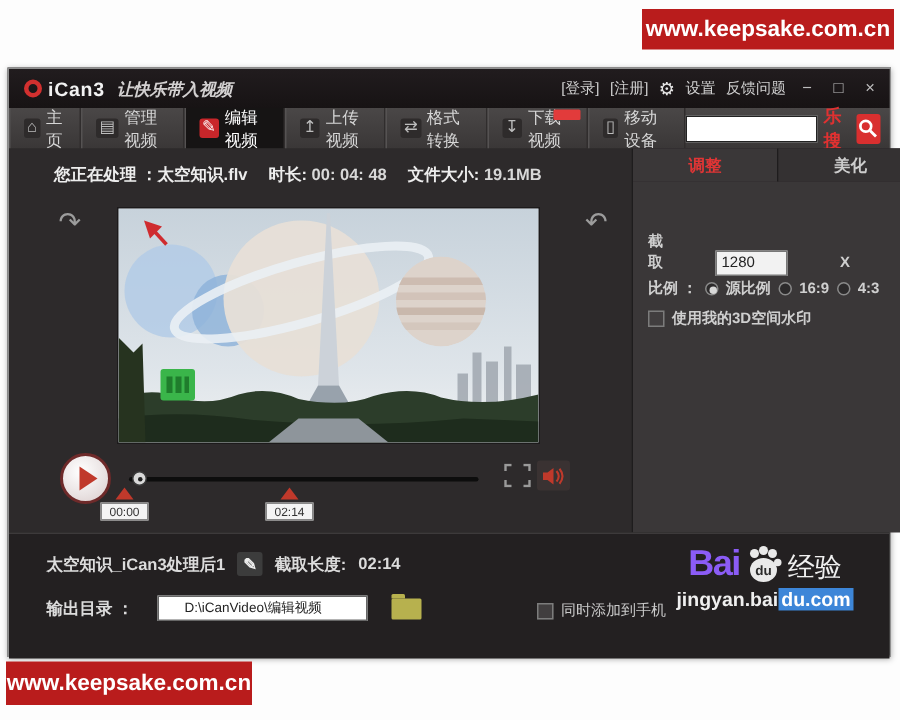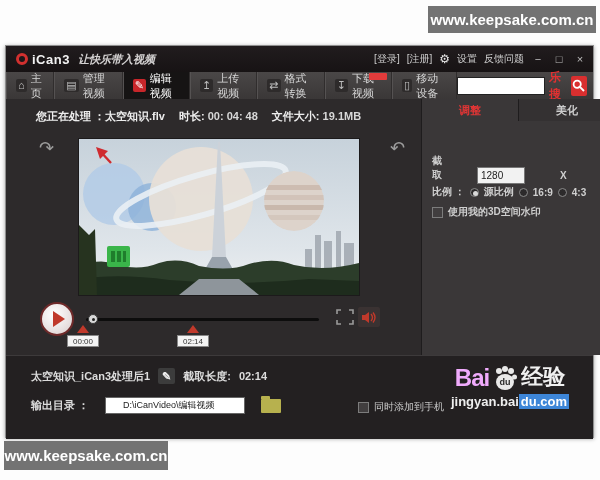--- a/index.html
+++ b/index.html
@@ -1,20 +1,20 @@
 <!DOCTYPE html>
 <html><head>
 <meta charset="utf-8">
 <style>
   * { margin:0; padding:0; box-sizing:border-box; }
   html,body { width:600px; height:480px; background:#ffffff; font-family:"Liberation Sans", sans-serif; overflow:hidden; }
   .page { position:relative; width:600px; height:480px; background:#fdfdfd; }
 
   
-  .wm { position:absolute; background:#737373; color:#ffffff; font-weight:bold; font-size:15px; display:flex; align-items:center; justify-content:center; }
+  .wm { position:absolute; background:#b91c1c; color:#ffffff; font-weight:bold; font-size:15px; display:flex; align-items:center; justify-content:center; }
   .wm-top { left:428px; top:6px; width:168px; height:27px; }
   .wm-bottom { left:4px; top:441px; width:164px; height:29px; }
 
   
   .app { position:absolute; left:5px; top:45px; width:589px; height:393px; border:1px solid #8f8f8f; background:#2d2a2b; box-shadow:0 1px 4px rgba(0,0,0,.35); }
 
   
   .titlebar { position:absolute; left:0; top:0; width:100%; height:26px; background:linear-gradient(#211c1e,#171314); display:flex; align-items:center; padding:0 6px; }
   .logo-ring { width:12px; height:12px; border:3px solid #d2302f; border-radius:50%; margin:0 4px 0 4px; }
   .app-name { color:#f2f2f2; font-size:13px; font-weight:bold; letter-spacing:.5px; }
@@ -77,22 +77,22 @@
   .bottombar { position:absolute; left:0; top:309px; width:100%; height:84px; background:#232021; border-top:1px solid #3d3a3b; }
   .brow1 { position:absolute; left:25px; top:12px; display:flex; align-items:center; gap:8px; font-size:11px; font-weight:bold; color:#dcdcdc; }
   .pencil { width:17px; height:16px; background:#3c3c3c; border-radius:2px; color:#eee; font-size:11px; display:flex; align-items:center; justify-content:center; }
   .brow2 { position:absolute; left:25px; top:41px; display:flex; align-items:center; gap:16px; font-size:11px; font-weight:bold; color:#dcdcdc; }
   .dirinput { width:140px; height:17px; background:#ffffff; border:1px solid #666; font-size:9px; padding:0 17px; color:#222; }
   .folder { width:20px; height:14px; background:#b7b14e; border-radius:1px; position:relative; }
   .folder::before { content:""; position:absolute; left:0; top:-3px; width:9px; height:3px; background:#b7b14e; border-radius:1px 1px 0 0; }
   .phonebox { position:absolute; left:352px; top:44px; display:flex; align-items:center; gap:5px; font-size:10px; color:#c9c9c9;justify-content:center; }
   .baidu { position:absolute; left:420px; top:6px; width:168px; text-align:center; }
   .baidu-top { display:flex; align-items:flex-end; justify-content:center; gap:2px; }
-  .bd-word { color:#f0abfc; font-weight:bold; font-size:24px; letter-spacing:-1px; }
-  .bd-cn { color:#f0f0f0; font-weight:bold; font-size:22px; }
+  .bd-word { color:#8b5cf6; font-weight:bold; font-size:24px; letter-spacing:-1px; }
+  .bd-cn { color:#f0f0f0; font-weight:normal; font-size:18px; }
   .bd-url { margin-top:2px; font-size:13px; font-weight:bold; color:#efefef; }
   .bd-hl { background:#3d86d8; color:#ffffff; padding:0 2px; }
 </style>
 </head>
 <body>
 
 <div class="page">
 
   <div class="wm wm-top">www.keepsake.com.cn</div>
 

